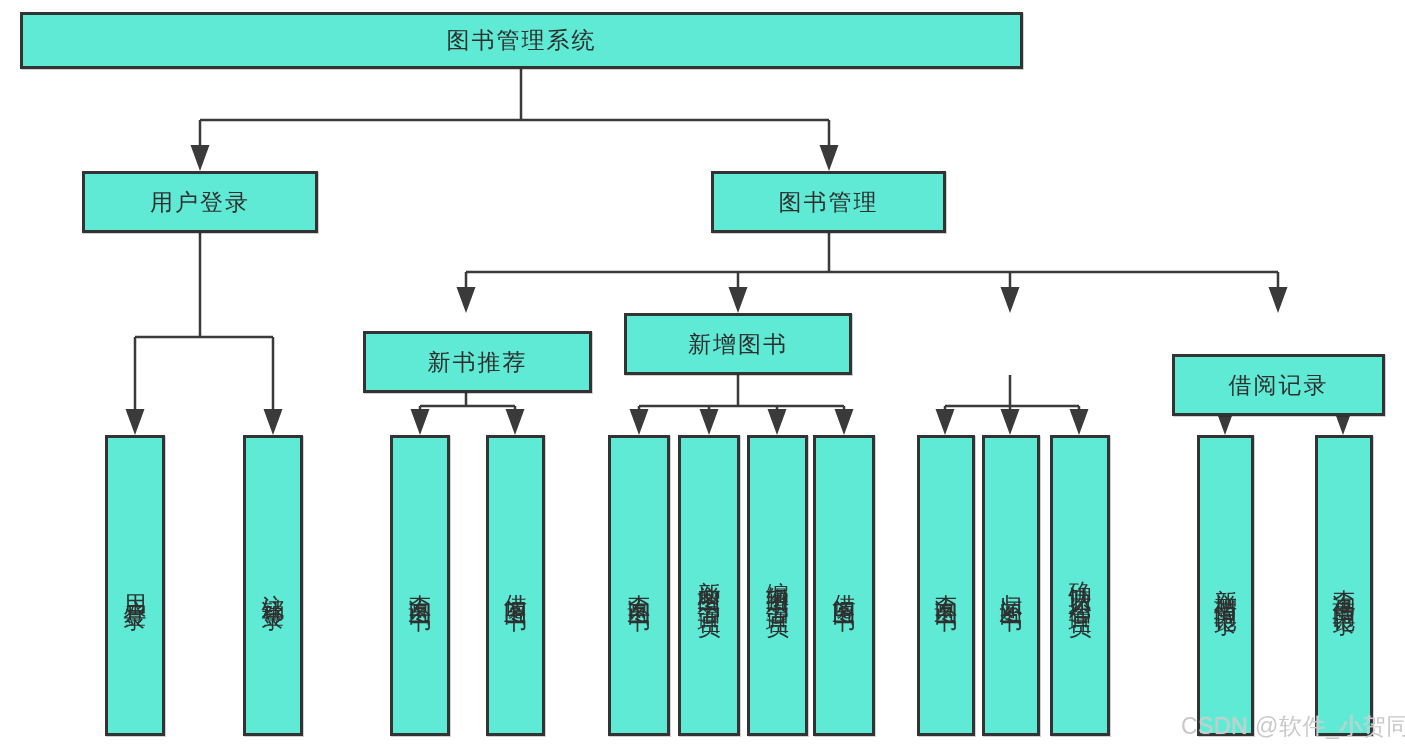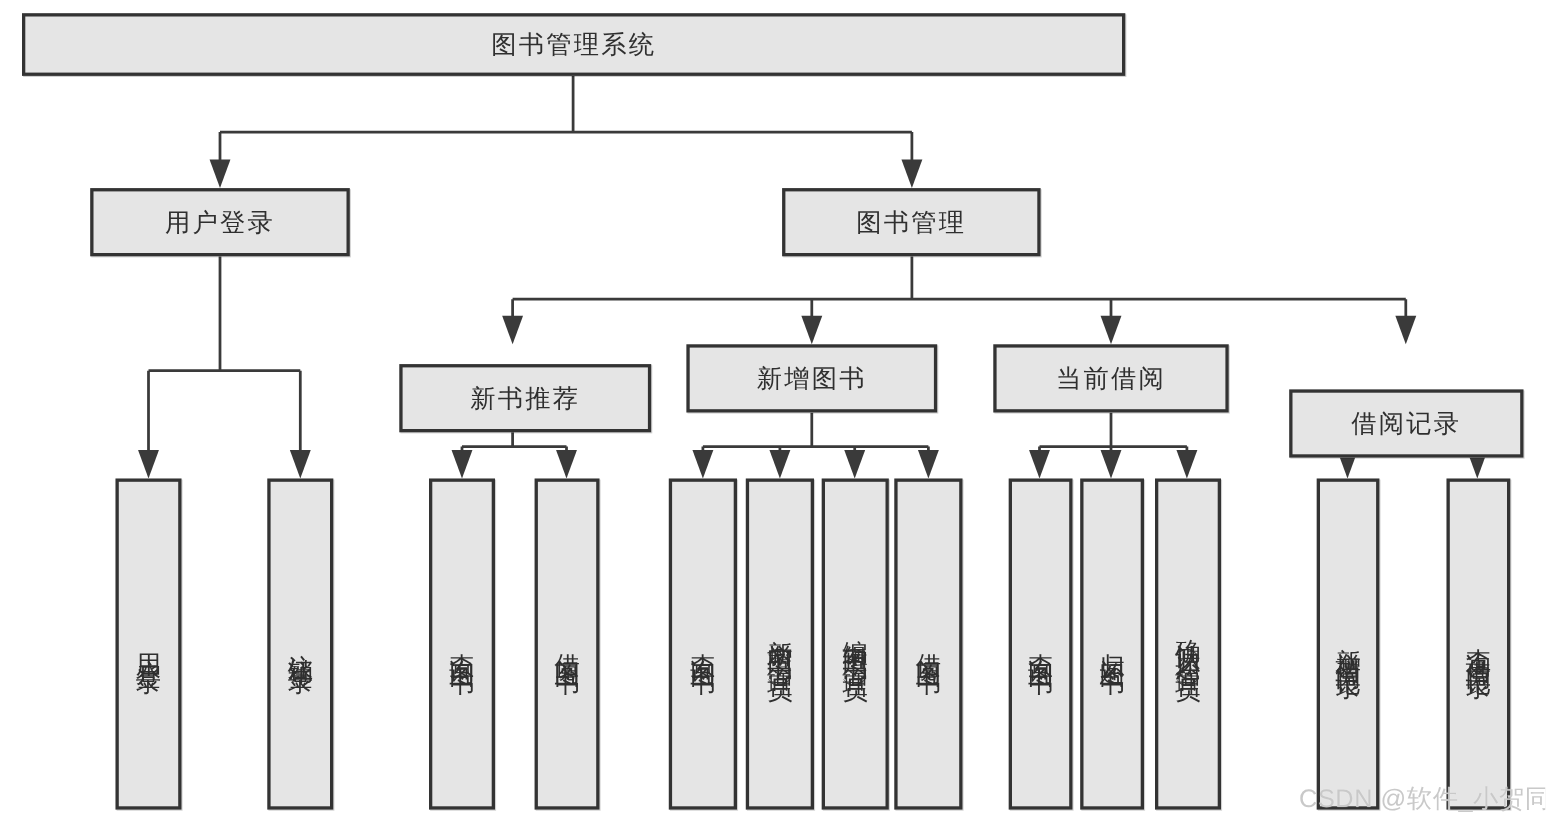--- a/index.html
+++ b/index.html
@@ -18,21 +18,21 @@
   .connectors {
     position: absolute;
     left: 0;
     top: 0;
     color: var(--line, #3a3a3a);
   }
   .box {
     position: absolute;
     box-sizing: border-box;
     border: 3px solid var(--box_border, #333333);
-    background: #e5e5e5;
+    background: #5eead4;
     display: flex;
     align-items: center;
     justify-content: center;
     color: var(--text, #2f2f2f);
     font-size: 23px;
     letter-spacing: 2px;
     box-shadow: 1px 1px 0 rgba(0,0,0,0.18);
   }
   .leaf {
     writing-mode: vertical-rl;
@@ -98,21 +98,20 @@
     </g>
   </svg>
 
   <div class="box" style="left:20px; top:12px; width:1003px; height:57px;">图书管理系统</div>
 
   <div class="box" style="left:82px; top:171px; width:236px; height:62px;">用户登录</div>
   <div class="box" style="left:711px; top:171px; width:235px; height:62px;">图书管理</div>
 
   <div class="box" style="left:363px; top:313px; width:229px; height:62px;margin-top:18px;">新书推荐</div>
   <div class="box" style="left:624px; top:313px; width:228px; height:62px;">新增图书</div>
-  <div class="box" style="left:903px; top:313px; width:214px; height:62px;">当前借阅</div>
   <div class="box" style="left:1172px; top:313px; width:213px; height:62px;margin-top:41px;">借阅记录</div>
 
   <div class="box leaf" style="left:105px; top:435px; width:60px; height:301px;">用户登录</div>
   <div class="box leaf" style="left:243px; top:435px; width:60px; height:301px;">注销登录</div>
 
   <div class="box leaf" style="left:390px; top:435px; width:60px; height:301px;">查询图书</div>
   <div class="box leaf" style="left:486px; top:435px; width:59px; height:301px;">借阅图书</div>
 
   <div class="box leaf" style="left:608px; top:435px; width:62px; height:301px;">查询图书</div>
   <div class="box leaf" style="left:678px; top:435px; width:62px; height:301px;">新增图书（管理员）</div>

